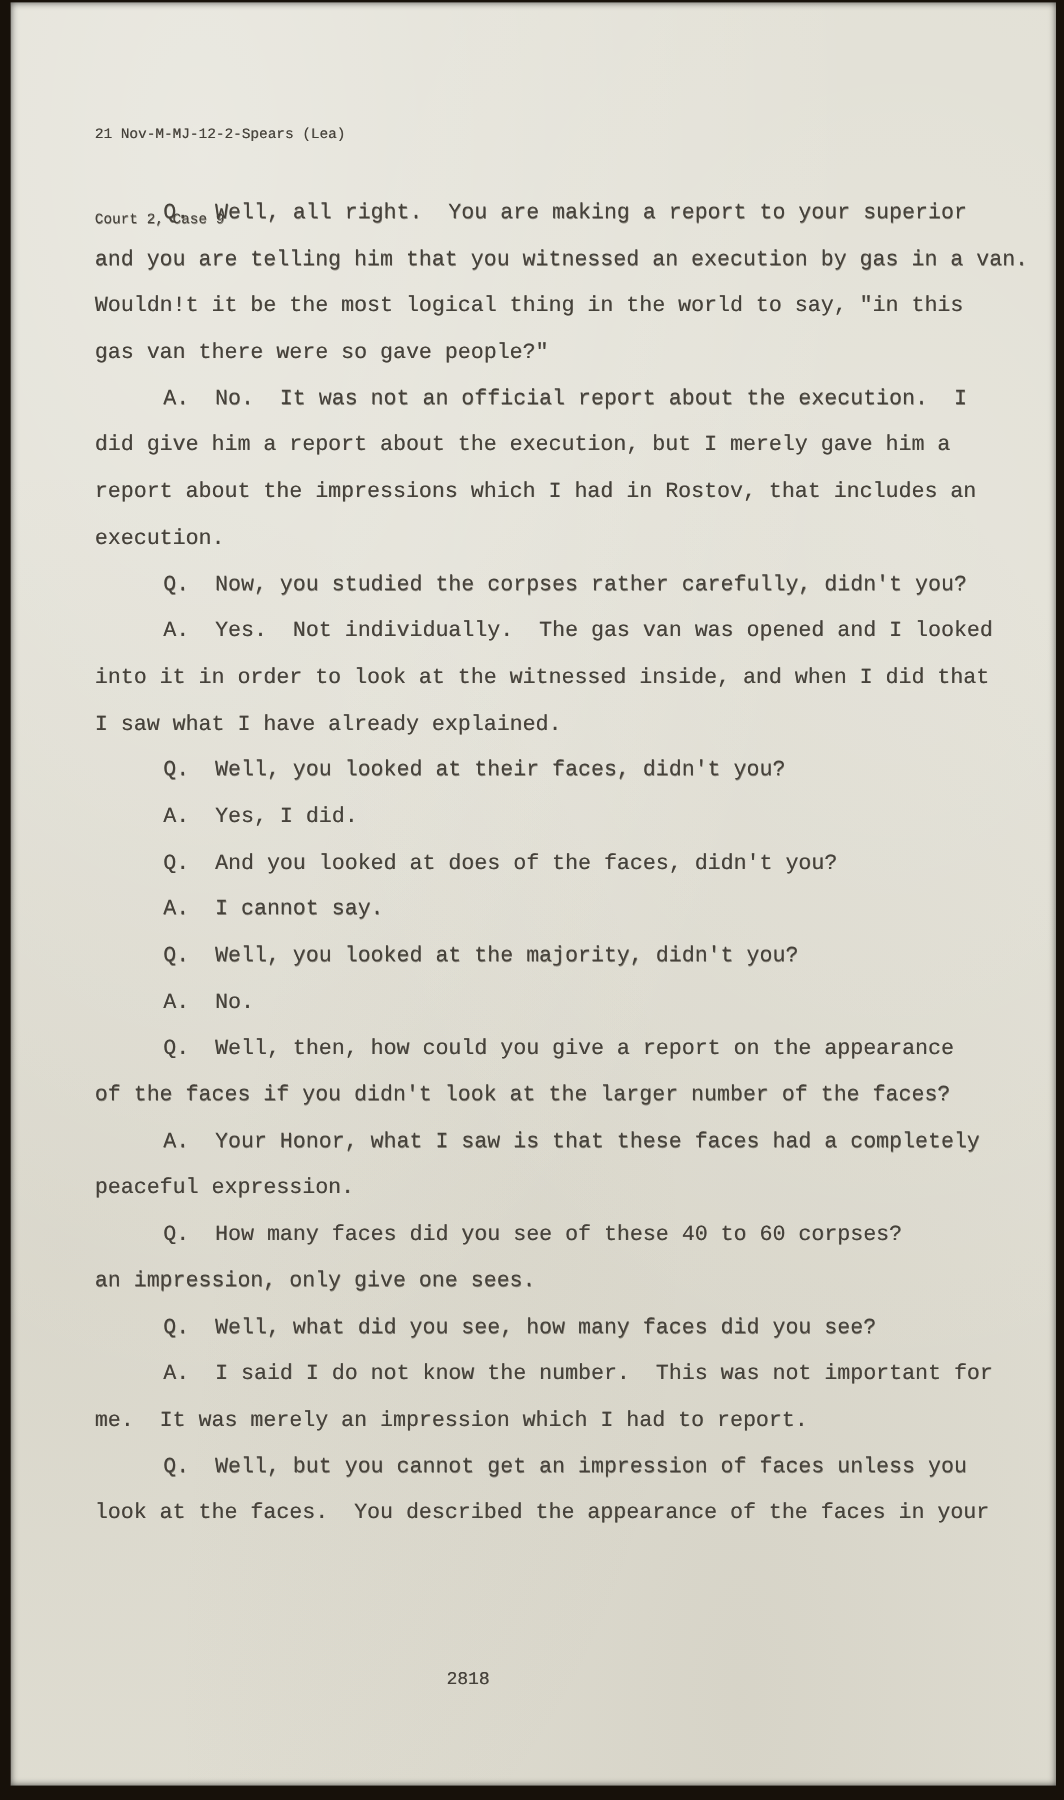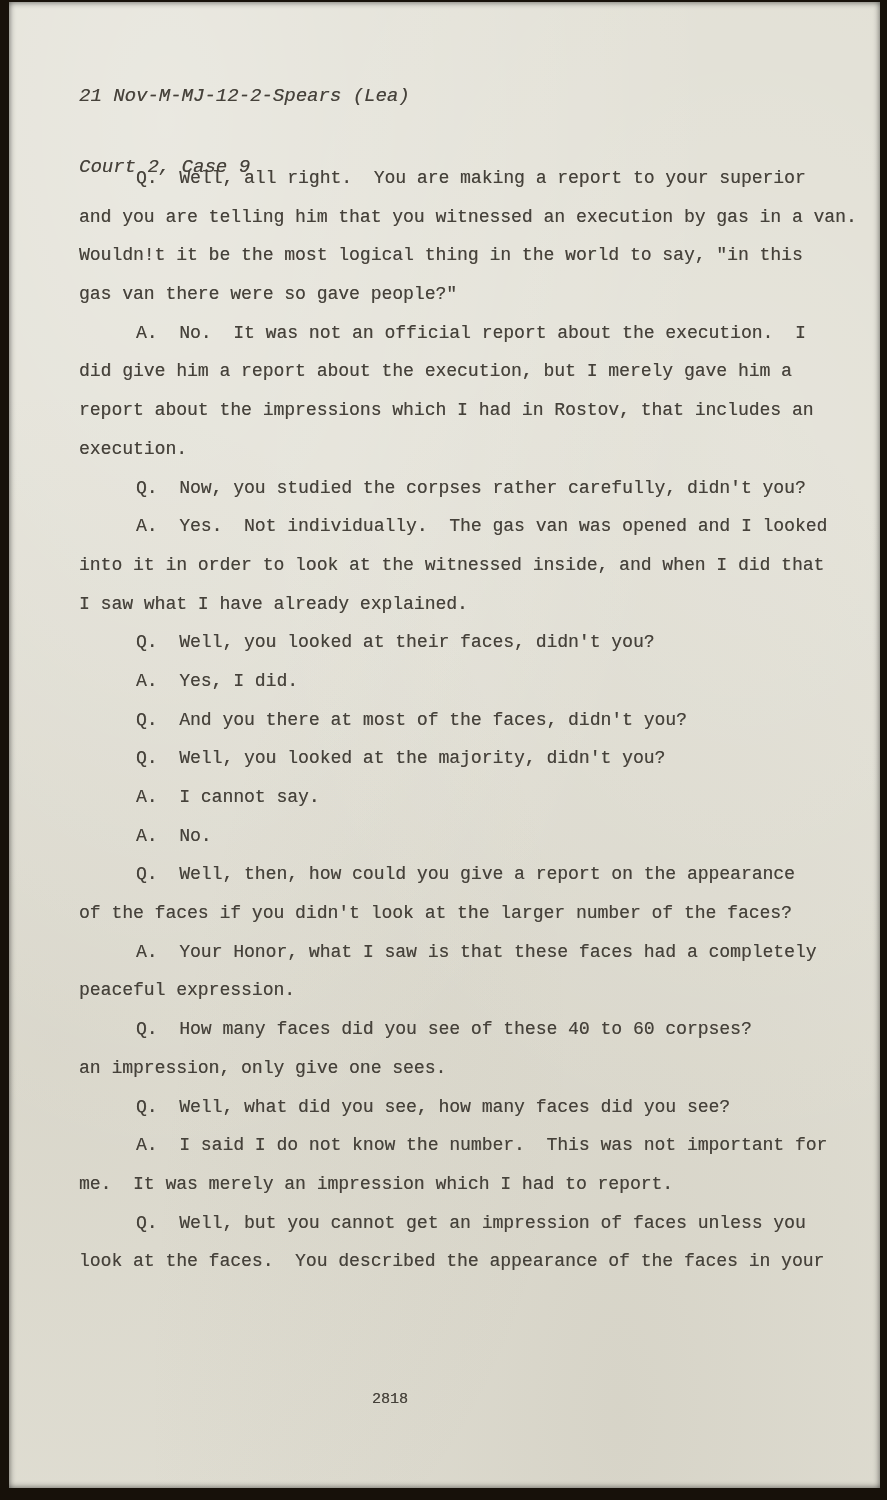--- a/index.html
+++ b/index.html
@@ -21,27 +21,26 @@
     background:
       radial-gradient(ellipse at 18% 8%, rgba(255,255,255,0.30), rgba(255,255,255,0) 55%),
       radial-gradient(ellipse at 85% 30%, rgba(255,255,255,0.16), rgba(255,255,255,0) 50%),
       radial-gradient(ellipse at 70% 95%, rgba(125,115,92,0.10), rgba(125,115,92,0) 55%),
       radial-gradient(ellipse at 5% 70%, rgba(125,115,92,0.08), rgba(125,115,92,0) 45%),
       var(--paper);
     box-shadow:0 0 6px rgba(0,0,0,0.65) inset;
   }
   .header{
     position:absolute;
-    left:70px; top:36px;
-    font-size:19px;
+    left:70px; top:52px;
+    font-size:12px;
     line-height:23.5px;
     color:var(--ink);
     white-space:pre;
     text-shadow:0.3px 0.4px 0.5px rgba(58,53,44,0.55);
-    font-style:italic;
   }
   .transcript{
     position:absolute;
     left:70px; top:157px; right:40px;
     color:var(--ink);
     font-size:18px;
     text-shadow:0.3px 0.4px 0.5px rgba(58,53,44,0.55);
   }
   .line{
     white-space:pre;
@@ -77,23 +76,23 @@
       <div class="line indent">A.  No.  It was not an official report about the execution.  I</div>
       <div class="line">did give him a report about the execution, but I merely gave him a</div>
       <div class="line">report about the impressions which I had in Rostov, that includes an</div>
       <div class="line">execution.</div>
       <div class="line indent">Q.  Now, you studied the corpses rather carefully, didn't you?</div>
       <div class="line indent">A.  Yes.  Not individually.  The gas van was opened and I looked</div>
       <div class="line">into it in order to look at the witnessed inside, and when I did that</div>
       <div class="line">I saw what I have already explained.</div>
       <div class="line indent">Q.  Well, you looked at their faces, didn't you?</div>
       <div class="line indent">A.  Yes, I did.</div>
-      <div class="line indent">Q.  And you there at most of the faces, didn't you?</div>
+      <div class="line indent">Q.  And you looked at does of the faces, didn't you?</div>
+      <div class="line indent">A.  I cannot say.</div>
       <div class="line indent">Q.  Well, you looked at the majority, didn't you?</div>
-      <div class="line indent">A.  I cannot say.</div>
       <div class="line indent">A.  No.</div>
       <div class="line indent">Q.  Well, then, how could you give a report on the appearance</div>
       <div class="line">of the faces if you didn't look at the larger number of the faces?</div>
       <div class="line indent">A.  Your Honor, what I saw is that these faces had a completely</div>
       <div class="line">peaceful expression.</div>
       <div class="line indent">Q.  How many faces did you see of these 40 to 60 corpses?</div>
       <div class="line">an impression, only give one sees.</div>
       <div class="line indent">Q.  Well, what did you see, how many faces did you see?</div>
       <div class="line indent">A.  I said I do not know the number.  This was not important for</div>
       <div class="line">me.  It was merely an impression which I had to report.</div>

